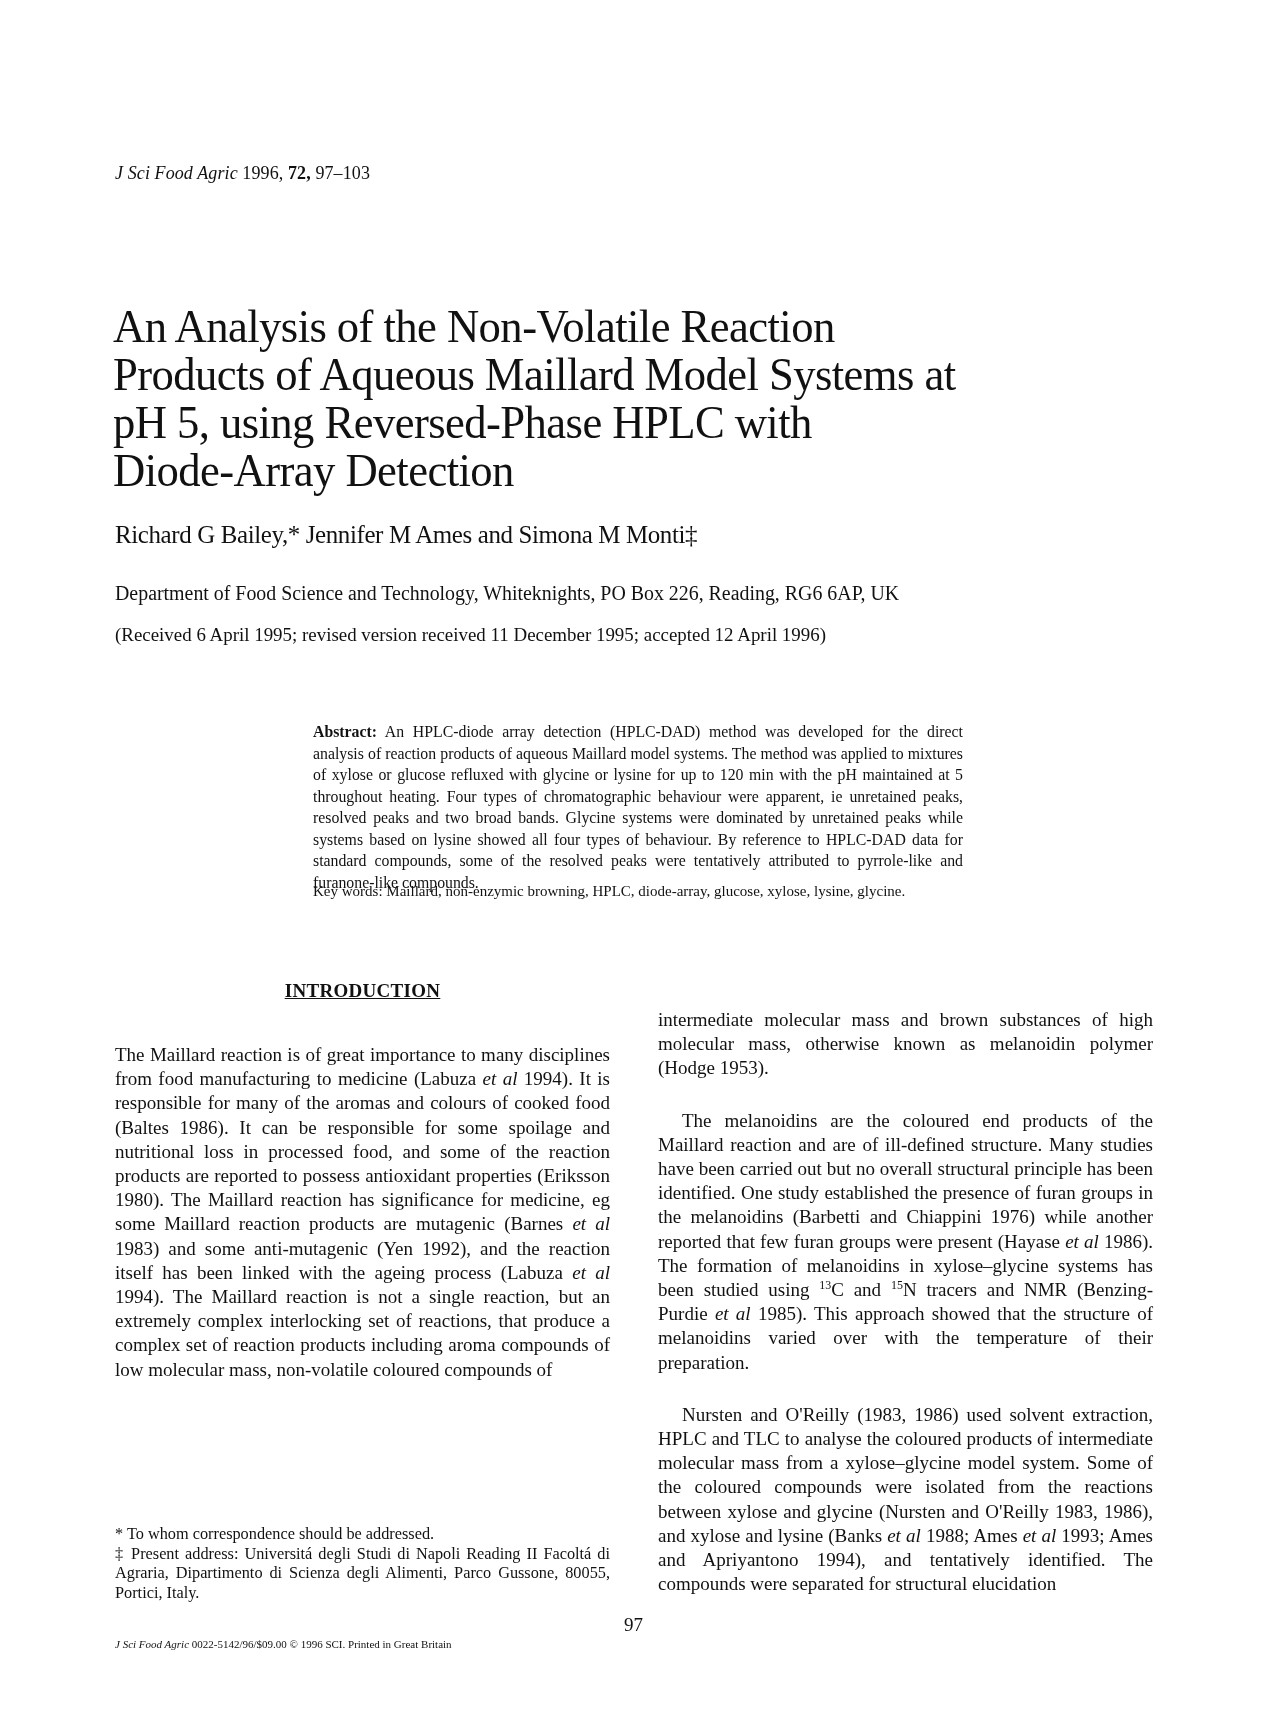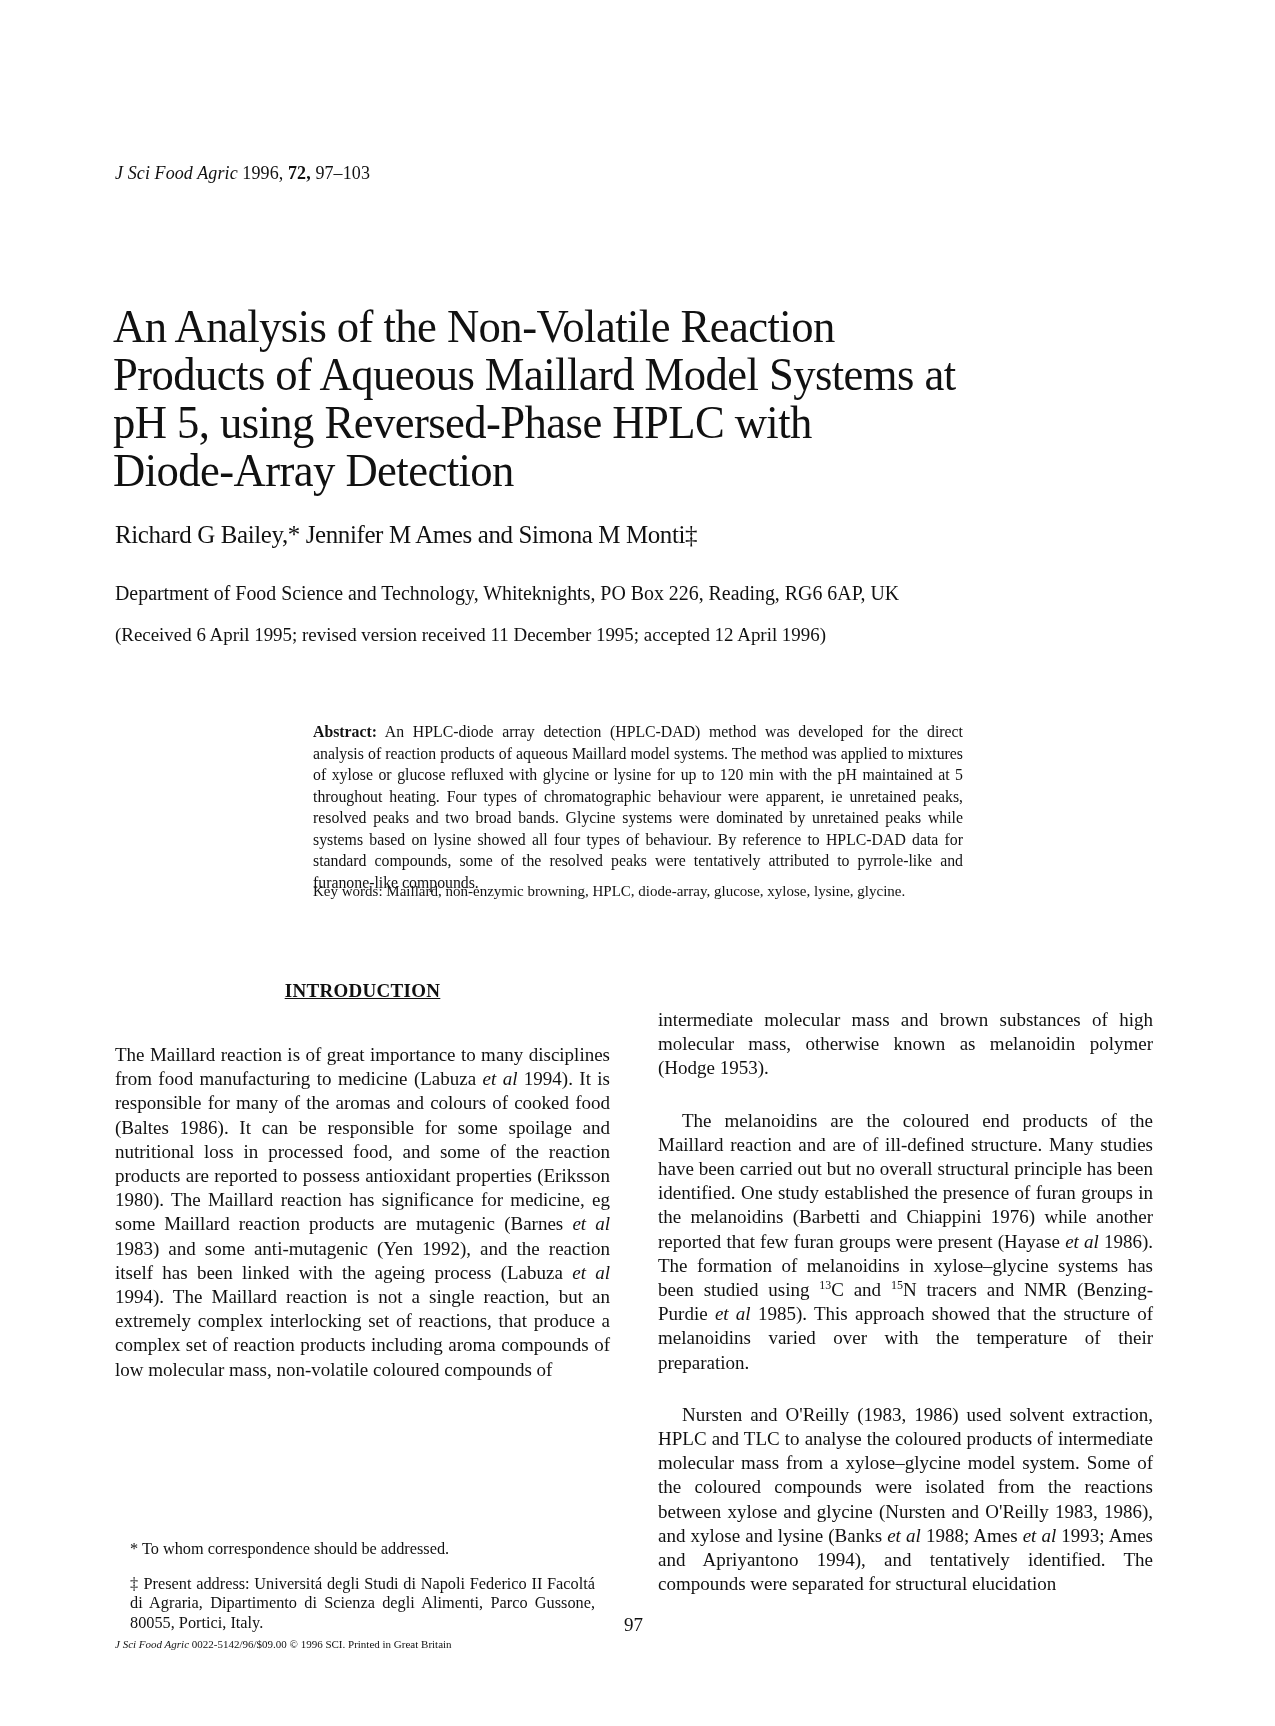--- a/index.html
+++ b/index.html
@@ -40,21 +40,21 @@
   .section-heading {
     left: 115px; top: 980px; width: 495px; text-align: center;
     font-weight: bold; font-size: 19px; letter-spacing: 0.3px; text-decoration: underline;
   }
   .col p { margin: 0; }
   .col p.indent { text-indent: 24px; margin-top: 28px; }
   .col i { font-style: italic; }
   sup { font-size: 12px; line-height: 0; vertical-align: 7px; }
 
   .footnotes { left: 115px; top: 1524px; width: 495px; font-size: 16.3px; line-height: 19.5px; text-align: justify; }
-  .footnotes p { margin: 15px; }
+  .footnotes p { margin: 0; }
 
   .page-number { left: 624px; top: 1614px; font-size: 19px; text-align: right; }
   .footer-line { left: 115px; top: 1638px; font-size: 11px; white-space: nowrap; }
   .footer-line i { font-style: italic; }
 </style>
 </head>
 <body>
 
 <div class="abs journal-ref">
   <i>J Sci Food Agric</i>
@@ -87,19 +87,19 @@
 </div>
 
 <div class="abs col col-right">
   <p>intermediate molecular mass and brown substances of high molecular mass, otherwise known as melanoidin polymer (Hodge 1953).</p>
   <p class="indent"><span>The melanoidins are the coloured end products of the Maillard reaction and are of ill-defined structure. Many studies have been carried out but no overall structural principle has been identified. One study established the presence of furan groups in the melanoidins (Barbetti and Chiappini 1976) while another reported that few furan groups were present (Hayase </span><i>et al</i><span> 1986). The formation of melanoidins in xylose–glycine systems has been studied using </span><sup>13</sup><span>C and </span><sup>15</sup><span>N tracers and NMR (Benzing-Purdie </span><i>et al</i><span> 1985). This approach showed that the structure of melanoidins varied over with the temperature of their preparation.</span></p>
   <p class="indent"><span>Nursten and O'Reilly (1983, 1986) used solvent extraction, HPLC and TLC to analyse the coloured products of intermediate molecular mass from a xylose–glycine model system. Some of the coloured compounds were isolated from the reactions between xylose and glycine (Nursten and O'Reilly 1983, 1986), and xylose and lysine (Banks </span><i>et al</i><span> 1988; Ames </span><i>et al</i><span> 1993; Ames and Apriyantono 1994), and tentatively identified. The compounds were separated for structural elucidation</span></p>
 </div>
 
 <div class="abs footnotes">
   <p>* To whom correspondence should be addressed.</p>
-  <p>‡ Present address: Universitá degli Studi di Napoli Federico II Facoltá di Agraria, Dipartimento di Scienza degli Alimenti, Parco Gussone, 80055, Portici, Italy.</p>
+  <p>‡ Present address: Universitá degli Studi di Napoli Reading II Facoltá di Agraria, Dipartimento di Scienza degli Alimenti, Parco Gussone, 80055, Portici, Italy.</p>
 </div>
 
 <div class="abs page-number">97</div>
 <div class="abs footer-line">
   <i>J Sci Food Agric</i><span> 0022-5142/96/$09.00 © 1996 SCI. Printed in Great Britain</span>
 </div>
 
 </body></html>

